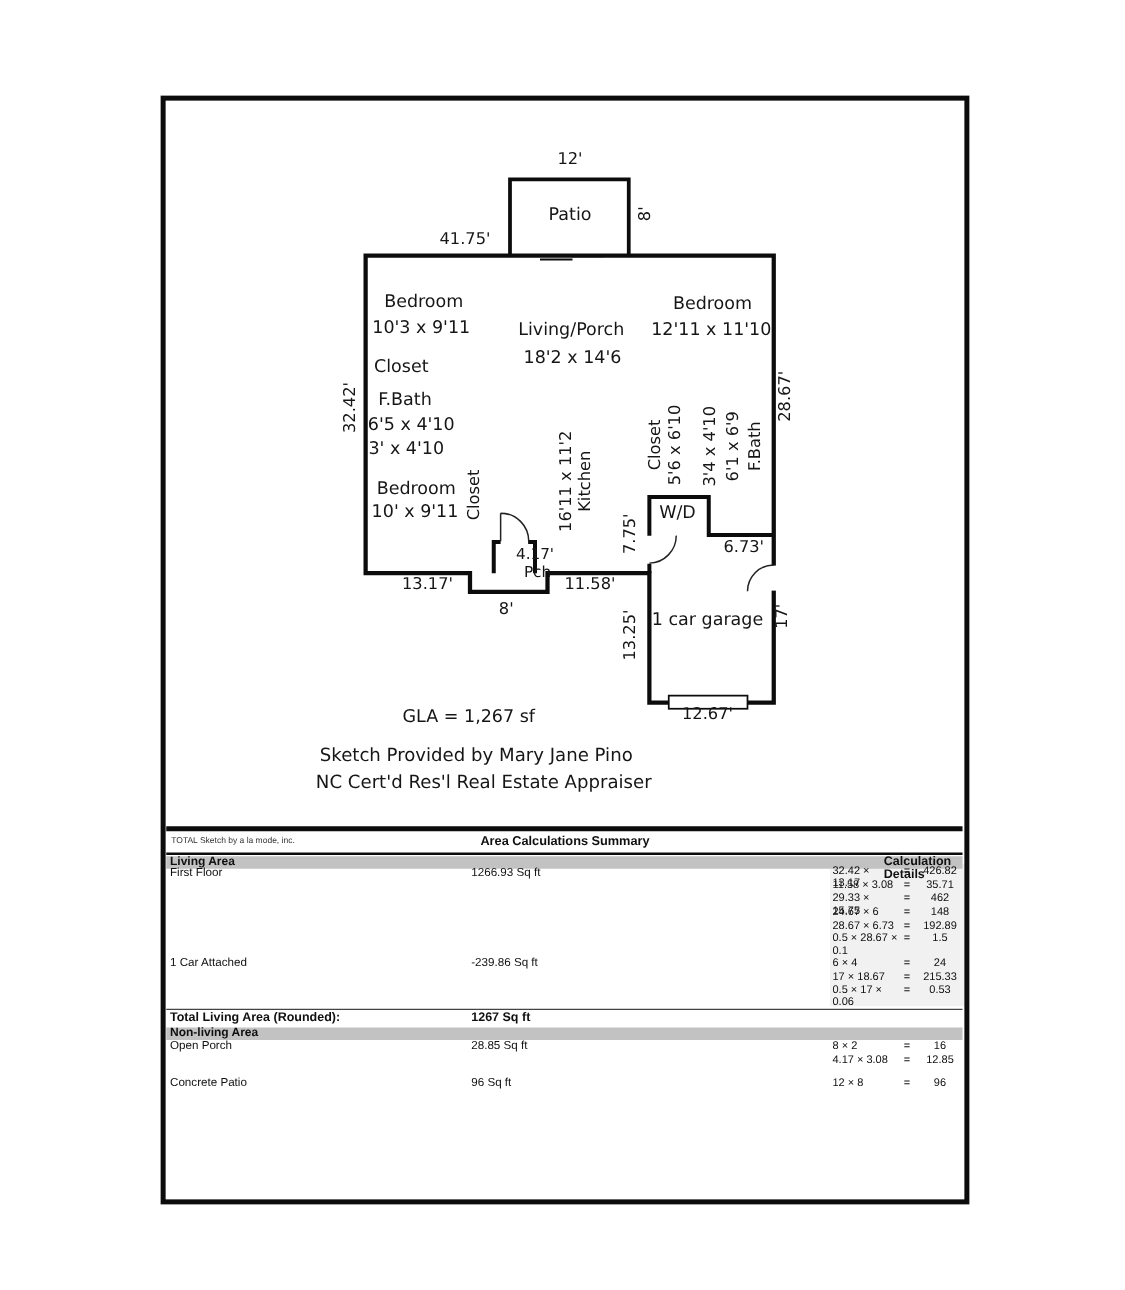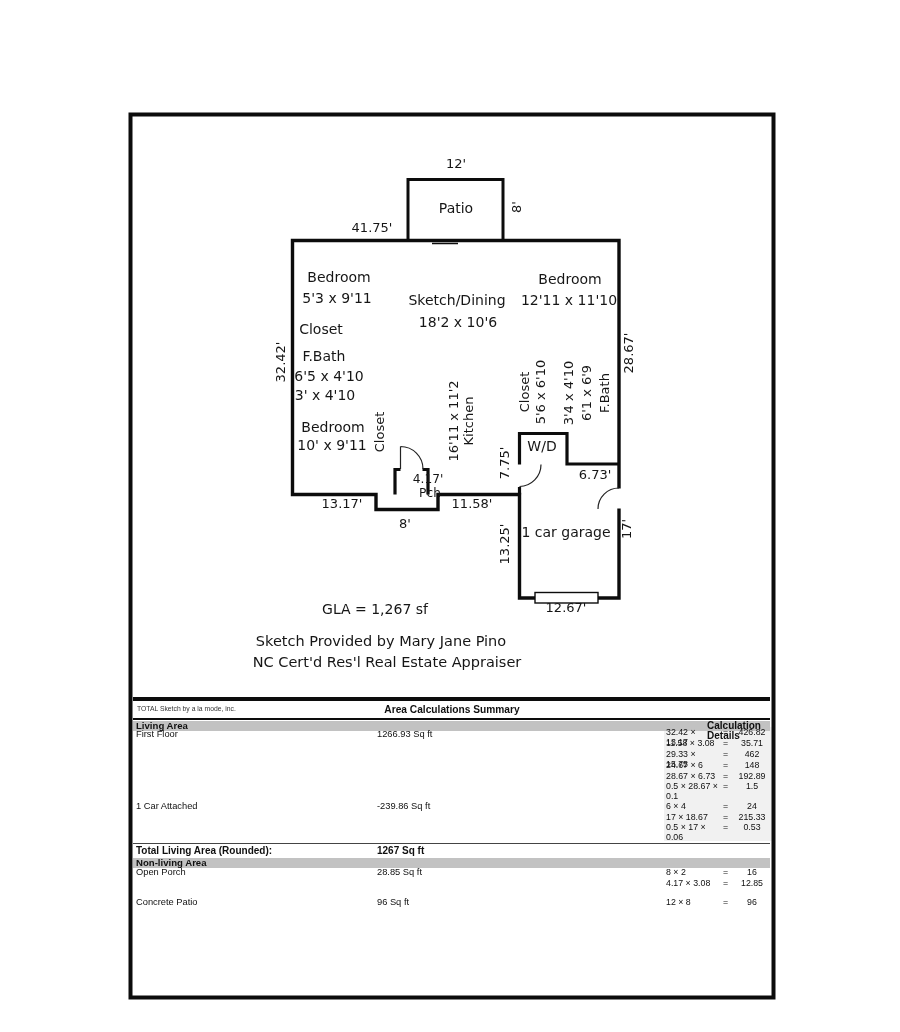--- a/index.html
+++ b/index.html
@@ -1,17 +1,17 @@
 <!DOCTYPE html>
 <html><head>
 <meta charset="utf-8">
 <style>
   html,body{margin:0;padding:0;background:#fff;}
   #page{position:relative;width:900px;height:992px;background:#ffffff;overflow:hidden;
-        font-family:"DejaVu Sans",sans-serif;color:#161616;margin-top:36px;}
+        font-family:"DejaVu Sans",sans-serif;color:#161616;}
   svg.plan{position:absolute;left:0;top:0;pointer-events:none;}
   .lbl{position:absolute;transform:translate(-50%,-50%);white-space:nowrap;
        font:13px "DejaVu Sans",sans-serif;color:#161616;line-height:1.1;}
   .rot{transform:translate(-50%,-50%) rotate(-90deg);}
   .rotblock{text-align:center;}
   .big{font-size:14px;}
   .note{font-size:14.5px;}
   .small{font-size:12.2px;padding-left:38px;}
   
   .t{font-family:"Liberation Sans",sans-serif;color:#101010;}
@@ -67,23 +67,23 @@
   </svg>
 
   <span class="lbl" style="left:456px;top:128px">12'</span>
   <span class="lbl big" style="left:456px;top:173px">Patio</span>
   <span class="lbl rot" style="left:517px;top:171px">8'</span>
   <span class="lbl" style="left:372px;top:192px">41.75'</span>
   <span class="lbl rot" style="left:281px;top:326px">32.42'</span>
   <span class="lbl rot" style="left:629px;top:317px">28.67'</span>
 
   <span class="lbl big" style="left:339px;top:242px">Bedroom</span>
-  <span class="lbl big" style="left:337px;top:263px">5'3 x 9'11</span>
-  <span class="lbl big" style="left:457px;top:265px">Sketch/Dining</span>
-  <span class="lbl big" style="left:458px;top:287px">18'2 x 10'6</span>
+  <span class="lbl big" style="left:337px;top:263px">10'3 x 9'11</span>
+  <span class="lbl big" style="left:457px;top:265px">Living/Porch</span>
+  <span class="lbl big" style="left:458px;top:287px">18'2 x 14'6</span>
   <span class="lbl big" style="left:570px;top:244px">Bedroom</span>
   <span class="lbl big" style="left:569px;top:265px">12'11 x 11'10</span>
 
   <span class="lbl big" style="left:321px;top:294px">Closet</span>
   <span class="lbl big" style="left:324px;top:321px">F.Bath</span>
   <span class="lbl big" style="left:329px;top:341px">6'5 x 4'10</span>
   <span class="lbl big" style="left:325px;top:360px">3' x 4'10</span>
   <span class="lbl big" style="left:333px;top:392px">Bedroom</span>
   <span class="lbl big" style="left:332px;top:410px">10' x 9'11</span>
   <span class="lbl rot" style="left:380px;top:396px">Closet</span>

